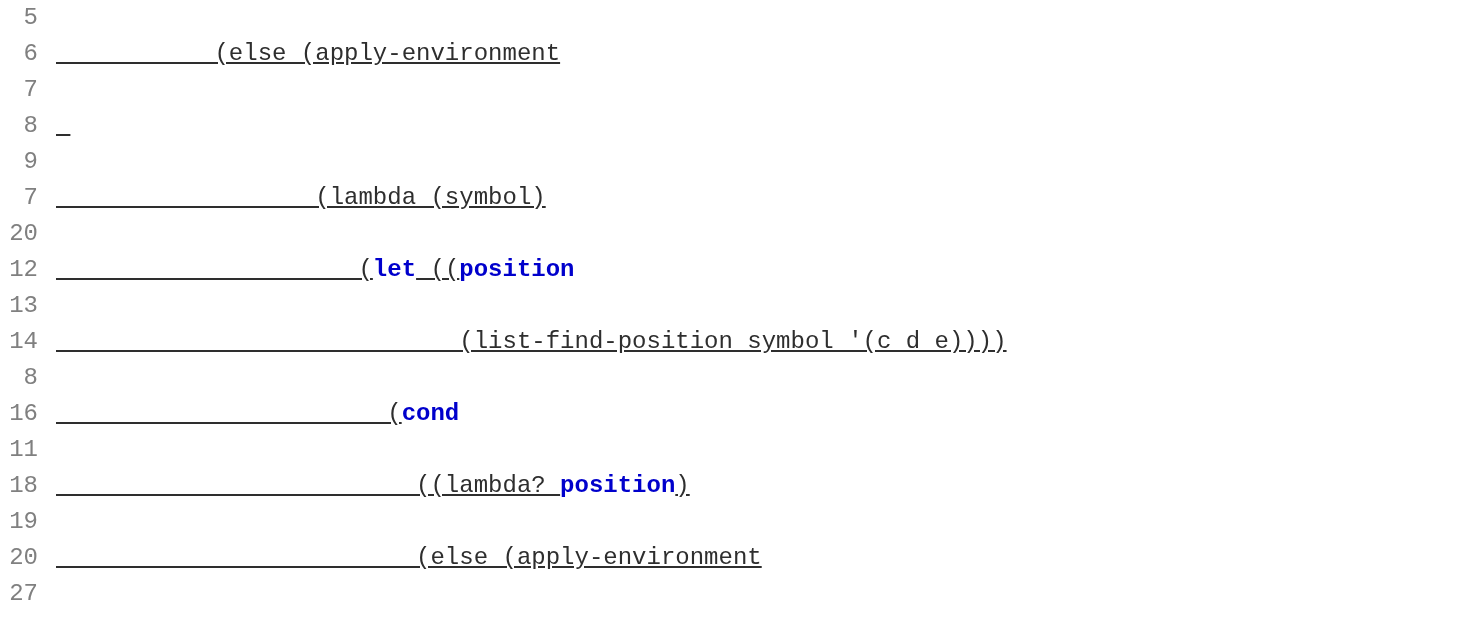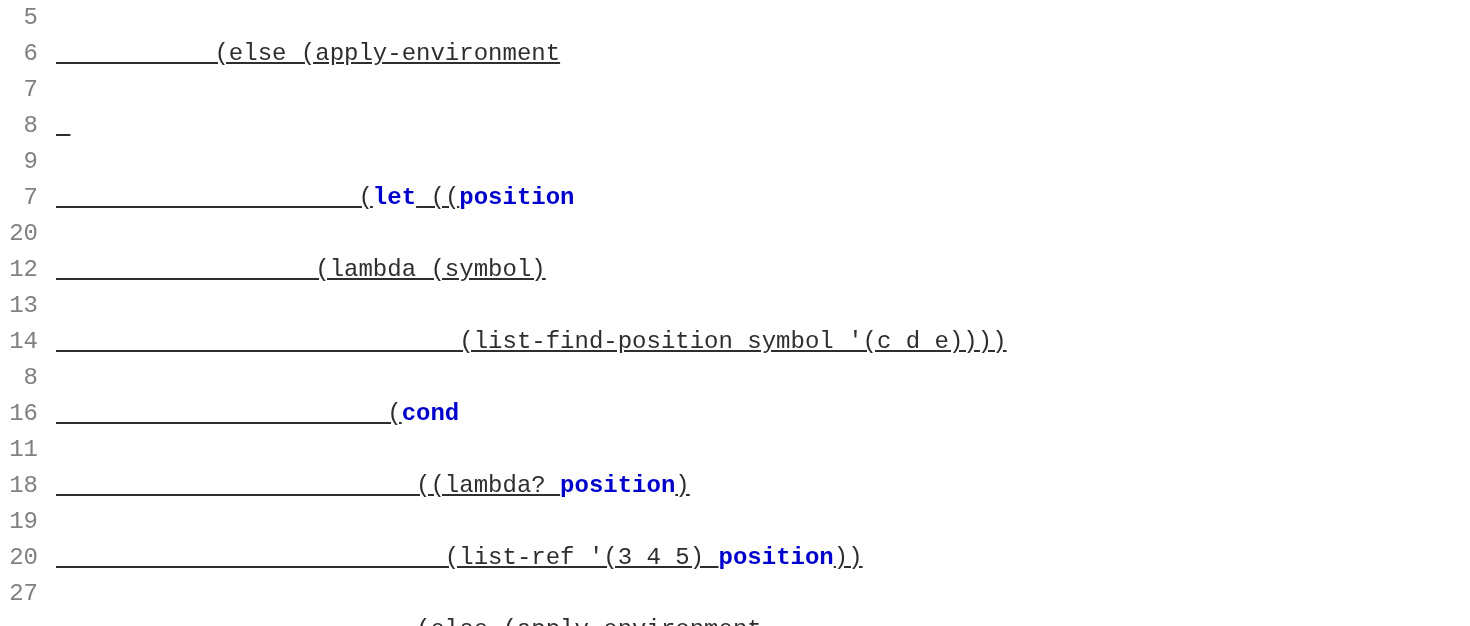--- a/index.html
+++ b/index.html
@@ -59,26 +59,25 @@
     <div>16</div>
     <div>11</div>
     <div>18</div>
     <div>19</div>
     <div>20</div>
     <div>27</div>
   </div>
   <div class="code">
 <div><span class="plain">           (else (apply-environment</span></div>
 <div><span class="plain"> </span></div>
+<div><span class="plain">                  (lambda (symbol)</span></div>
 <div><span class="plain">                     (</span><span class="kw">let</span><span class="plain"> ((</span><span class="ident">position</span></div>
-<div><span class="plain">                  (lambda (symbol)</span></div>
 <div><span class="plain">                            (list-find-position symbol '(c d e))))</span></div>
 <div><span class="plain">                       (</span><span class="kw">cond</span></div>
 <div><span class="plain">                         ((lambda? </span><span class="ident">position</span><span class="plain">)</span></div>
-<div><span class="plain">                           (list-ref '(3 4 5) </span><span class="ident">position</span><span class="plain">))</span></div>
 <div><span class="plain">                         (else (apply-environment</span></div>
 
 
 
 
 
 
 
 
   </div>

